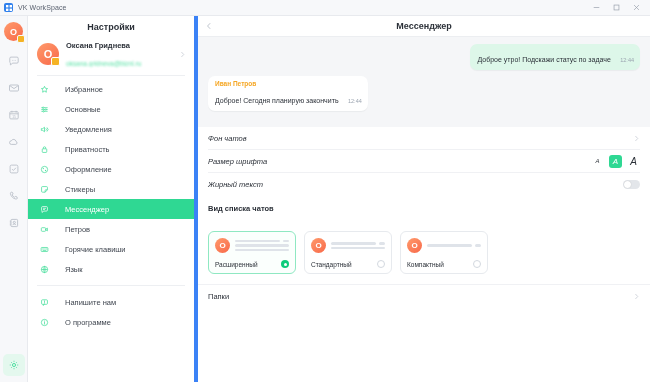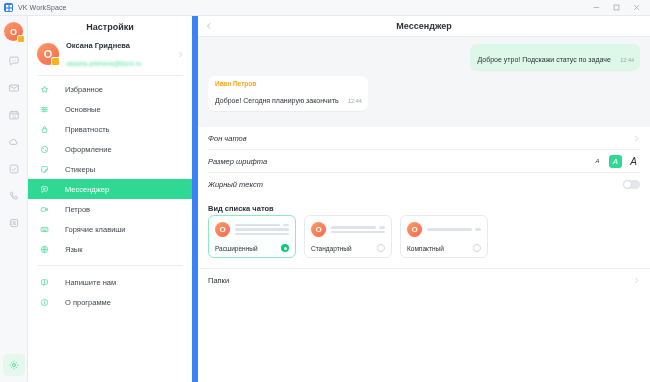--- a/index.html
+++ b/index.html
@@ -80,21 +80,21 @@
   .rail-settings {
     width: 22px; height: 22px; border-radius: 5px;
     background: #e4f8ee; color: #3ddc97;
     display: flex; align-items: center; justify-content: center;
   }
 
   
   .sidebar {
     width: 170px; flex: 0 0 170px;
     background: #ffffff;
-    border-right: 6px solid #3b82f6;
+    border-right: 4px solid #3b82f6;
     display: flex; flex-direction: column;
   }
   .sb-header {
     height: 21px; flex: 0 0 21px;
     display: flex; align-items: center; justify-content: center;
     font-size: 9px; color: #2b3038; font-weight: bold;
   }
   .sb-profile {
     display: flex; align-items: center;
     padding: 4px 8px 8px 9px; gap: 7px;
@@ -209,21 +209,21 @@
     background: #e3e6ea; position: relative;
   }
   .toggle .knob {
     position: absolute; top: 1px; left: 1px;
     width: 7px; height: 7px; border-radius: 50%;
     background: #fff; box-shadow: 0 0 1px rgba(0,0,0,.25);
   }
 
   
   .section { padding: 8px 10px 2px 10px; }
-  .section-title { font-size: 7.5px; color: #2b3038; font-weight: bold; margin-bottom: 2px; }
+  .section-title { font-size: 7.5px; color: #2b3038; font-weight: bold; margin-bottom: 18px; }
   .cards { display: flex; gap: 8px; }
   .card {
     width: 88px; border: 1px solid #e7eaee; border-radius: 6px;
     background: #fff; padding: 6px 6px 5px 6px;
   }
   .card.selected { border-color: #8fe8c2; background: #fbfffd; }
   .card-top { display: flex; align-items: center; gap: 5px; margin-bottom: 7px; }
   .card-av {
     width: 15px; height: 15px; border-radius: 50%; flex: 0 0 auto;
     background: linear-gradient(140deg,#ff9a6b,#f8694a);
@@ -391,20 +391,29 @@
             <svg width="9" height="9" viewBox="0 0 20 20" fill="none" stroke="currentColor" stroke-width="1.6">
                 <path d="M3 6h14M3 10h14M3 14h14"></path>
                 <circle cx="7" cy="6" r="1.6" fill="#fff"></circle>
                 <circle cx="13" cy="10" r="1.6" fill="#fff"></circle>
                 <circle cx="8" cy="14" r="1.6" fill="#fff"></circle>
               </svg>
           </span>
           <span class="sb-label">Основные</span>
         </div>
 
+        <div class="sb-item">
+          <span class="sb-ico">
+            <svg width="9" height="9" viewBox="0 0 20 20" fill="none" stroke="currentColor" stroke-width="1.6">
+                <path d="M3 8v4h3l4 3V5L6 8z"></path>
+                <path d="M13 7.5a3.5 3.5 0 010 5M15.5 5.5a6 6 0 010 9"></path>
+              </svg>
+          </span>
+          <span class="sb-label">Уведомления</span>
+        </div>
 
         <div class="sb-item">
           <span class="sb-ico">
             <svg width="9" height="9" viewBox="0 0 20 20" fill="none" stroke="currentColor" stroke-width="1.6">
                 <rect x="5" y="8.5" width="10" height="8" rx="1.6"></rect>
                 <path d="M7.2 8.5V6.8a2.8 2.8 0 015.6 0v1.7"></path>
               </svg>
           </span>
           <span class="sb-label">Приватность</span>
         </div>

